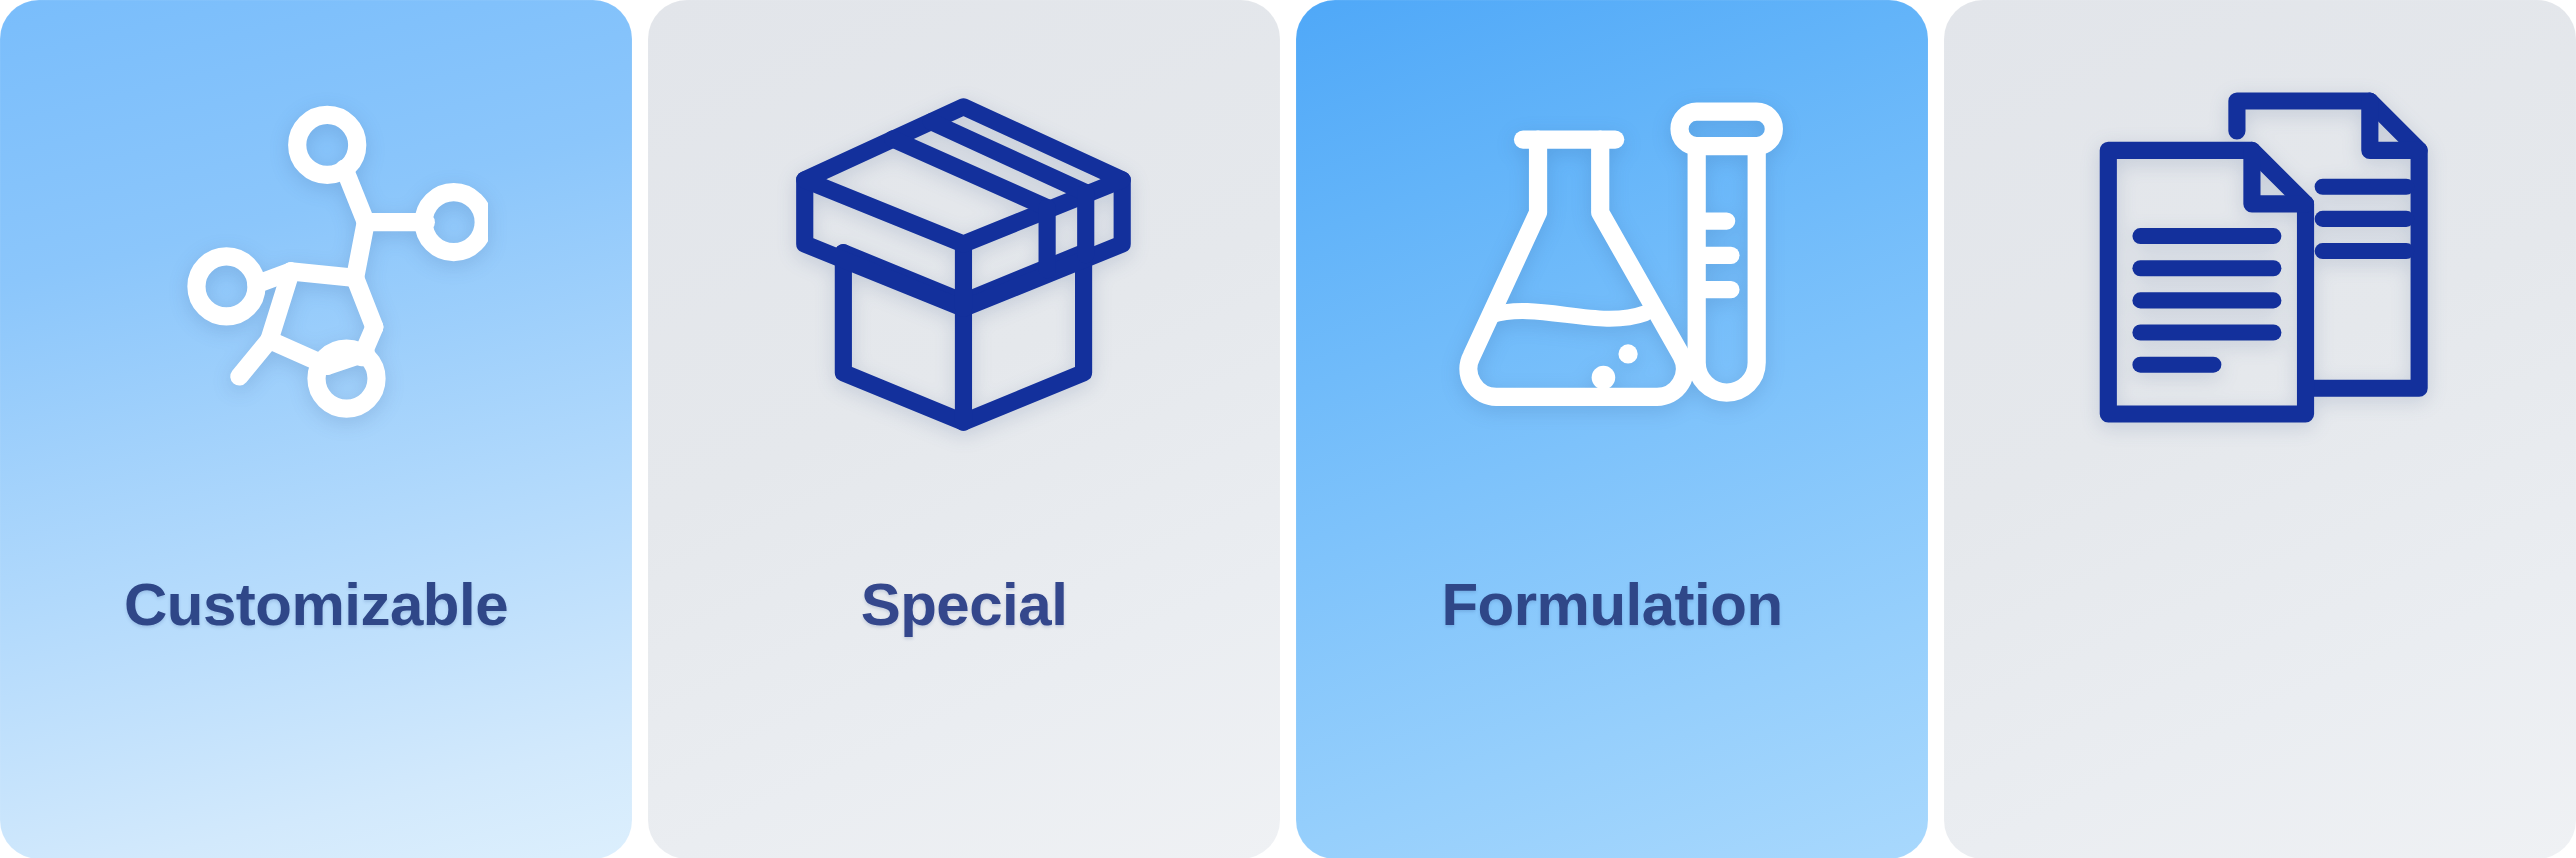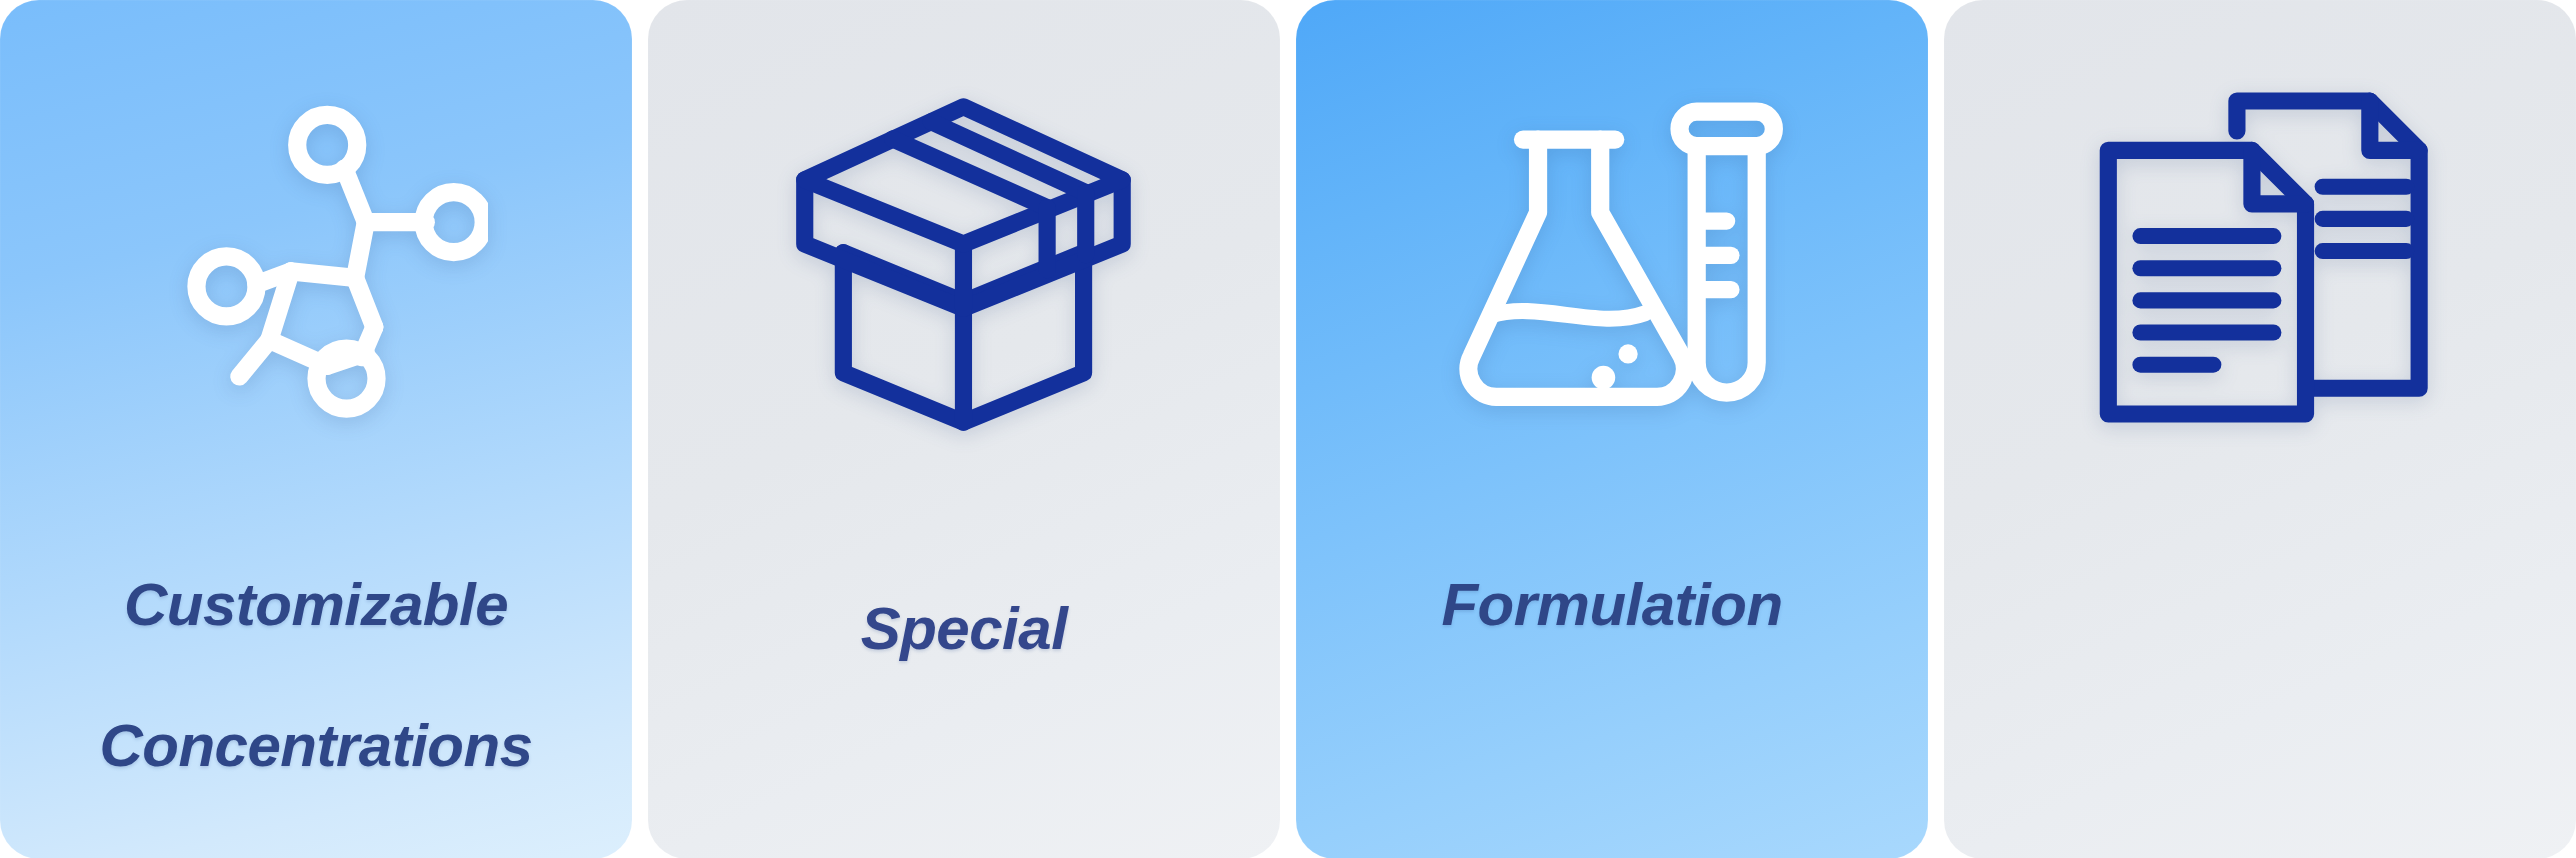--- a/index.html
+++ b/index.html
@@ -38,21 +38,20 @@
     justify-content: flex-start;
     flex: 1 1 0;
   }
 
   
   .card--blue-1 {
     background: linear-gradient(166deg, #79BDFB 0%, #8BC6FB 28%, #B3DAFC 62%, #D2E9FC 88%, #DCEFFD 100%);
   }
   .card--grey {
     background: linear-gradient(155deg, #E2E5EA 0%, #E5E8EC 45%, #EAEDF1 75%, #EFF1F4 100%);
-    gap: 24px;
   }
   .card--blue-2 {
     background: linear-gradient(160deg, #4FA8F8 0%, #63B4F9 22%, #7DC2FB 50%, #96CFFC 78%, #A8D8FD 100%);
   }
 
   .icon-wrap {
     width: 100%;
     height: 499px;
     display: flex;
     align-items: center;
@@ -63,21 +62,20 @@
   .icon-wrap svg {
     display: block;
     filter: drop-shadow(0 5.4px 9.7px rgba(30, 60, 120, 0.16));
   }
 
   .label {
     width: 100%;
     text-align: center;
     box-sizing: border-box;
     padding: 0 21.5px;
-    font-style: italic;
     font-weight: 700;
     font-size: 60px;
     line-height: 1.18;
     letter-spacing: -0.5px;
     color: #36508E;
     text-shadow: 0 1.6px 3.2px rgba(40, 70, 140, 0.18);
     font-stretch: condensed;
     white-space: pre-line;
   }
   .label--navy { color: #2F4788; }
@@ -117,21 +115,20 @@
 
           <circle cx="170" cy="50" r="28"></circle>
           <circle cx="288" cy="122" r="28"></circle>
           <circle cx="76" cy="182" r="28"></circle>
           <circle cx="188" cy="268" r="28"></circle>
         </g>
       </svg>
     </div>
     <div class="label label--navy">
       <span>Customizable</span><br>
-      <span>Concentrations</span>
     </div>
   </div>
 
   <div class="card card--grey">
     <div class="icon-wrap">
       <svg width="370" height="354" viewBox="0 0 345 330" fill="none" xmlns="http://www.w3.org/2000/svg">
         <g stroke="#13309C" stroke-width="16" stroke-linecap="round" stroke-linejoin="round" fill="none">
 
           <path d="M60 160 L60 272 L172 318 L284 272 L284 160"></path>
           <path d="M172 206 L172 318"></path>

